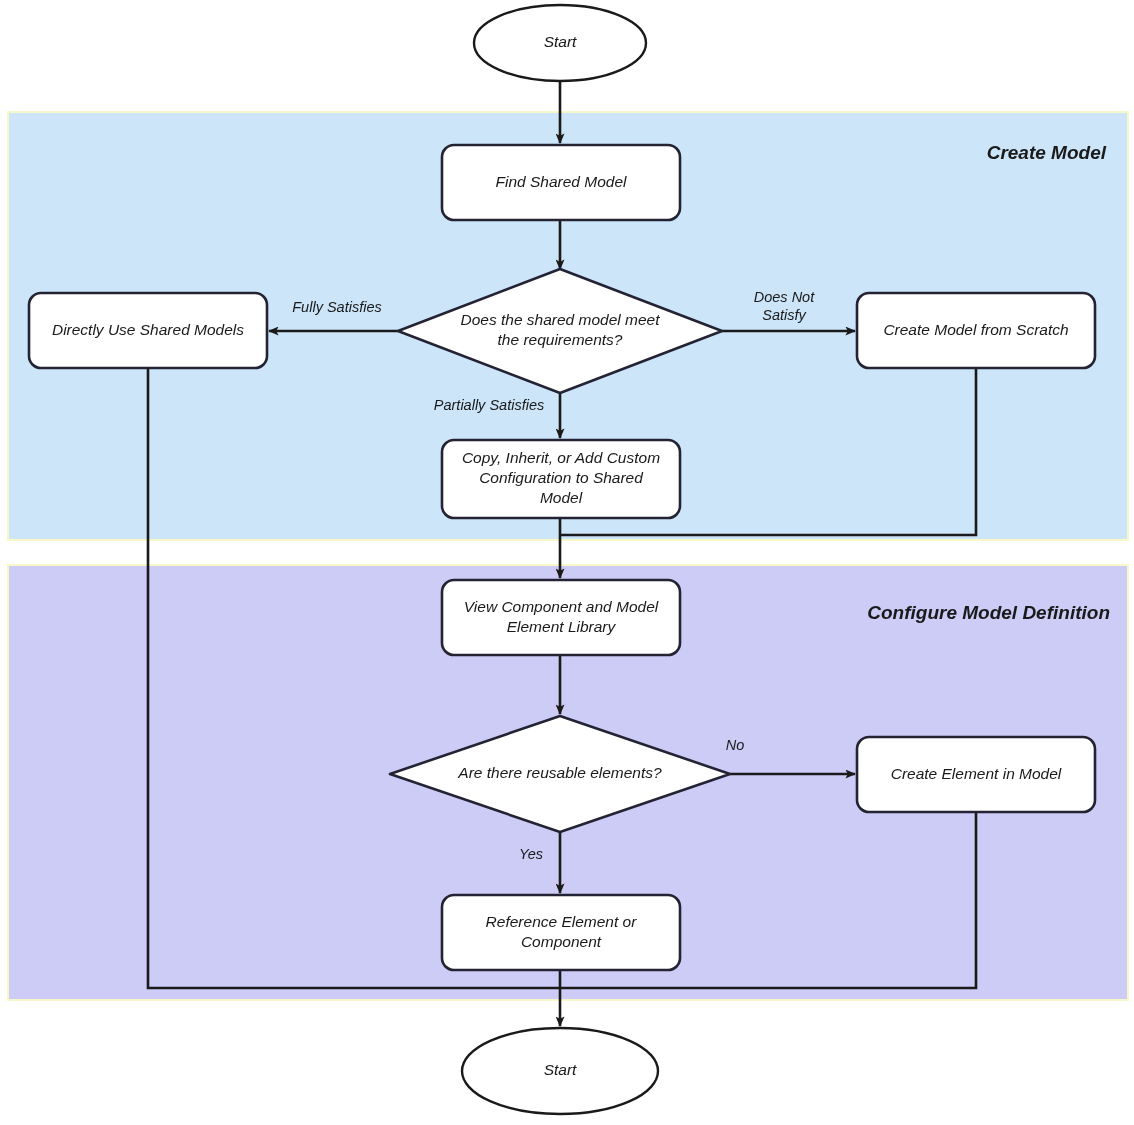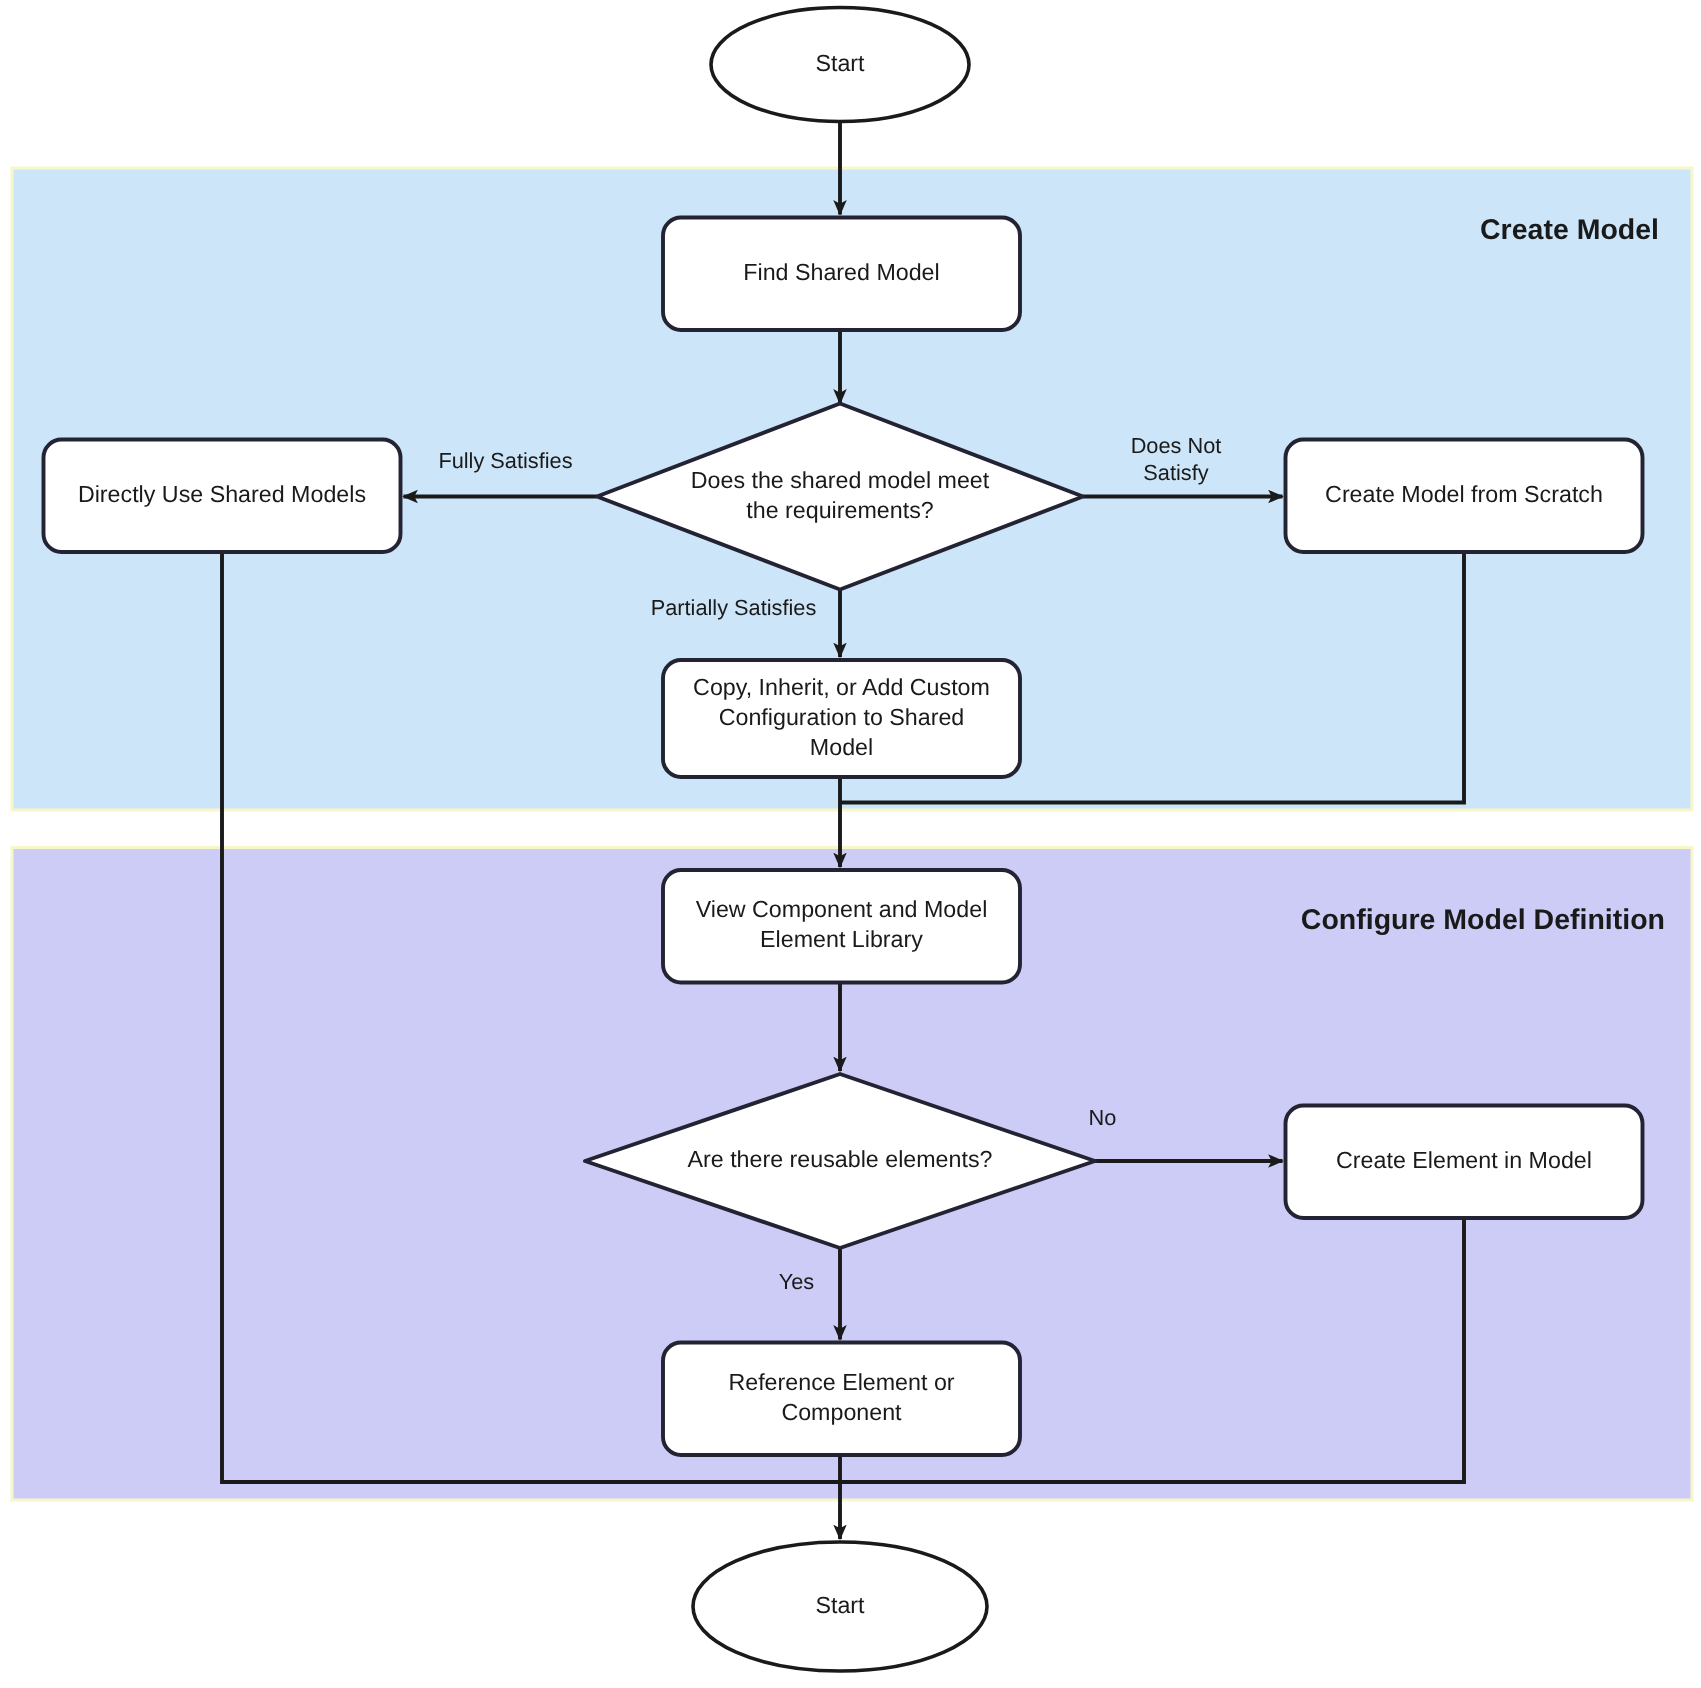--- a/index.html
+++ b/index.html
@@ -10,20 +10,21 @@
   body {
     width: 1134px;
     height: 1125px;
     font-family: "Liberation Sans", sans-serif;
     overflow: hidden;
   }
   #flow-root {
     position: relative;
     width: 1134px;
     height: 1125px;
+    font-style: italic;
   }
   svg.flow {
     display: block;
     width: 1134px;
     height: 1125px;
   }
   .lane-rect { stroke-width: 2; }
   .node-shape {
     fill: #ffffff;
     stroke: #232333;

